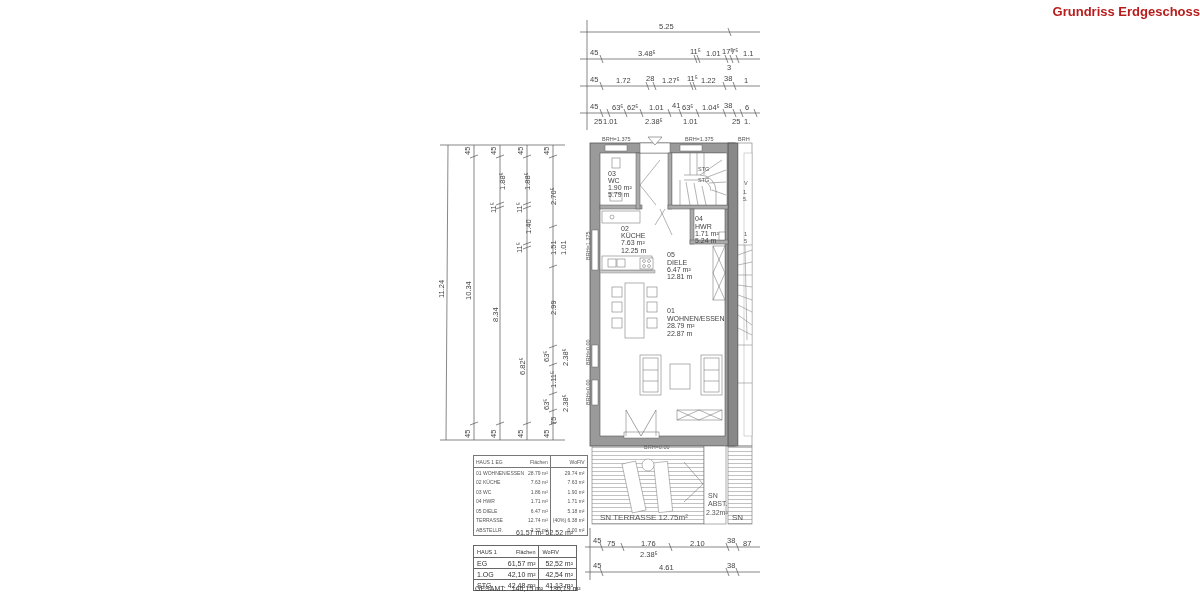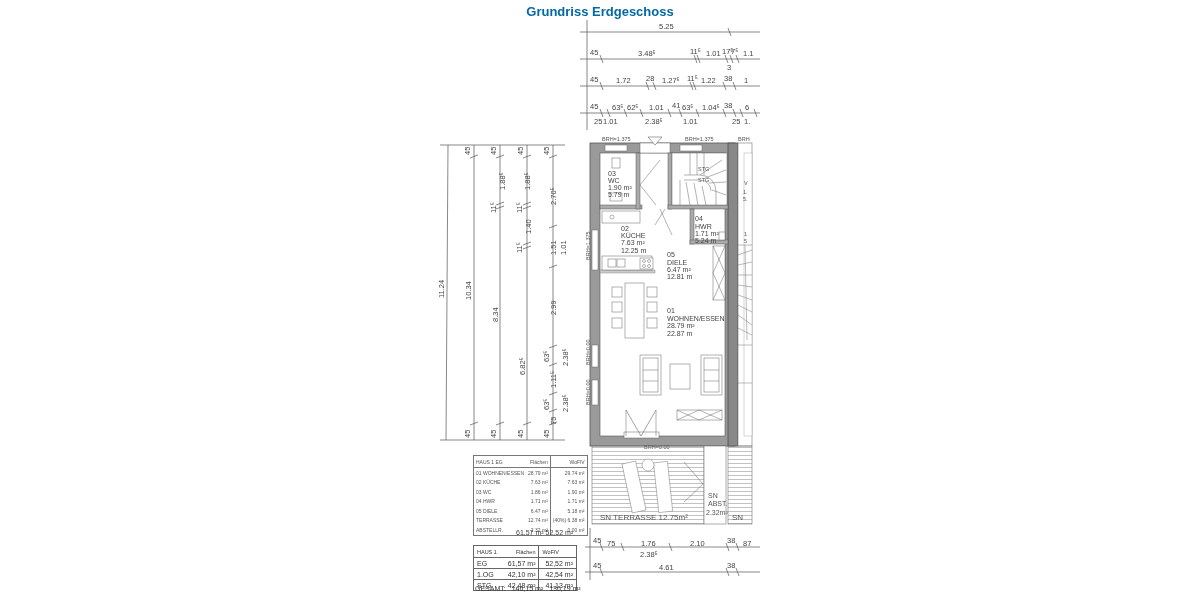--- a/index.html
+++ b/index.html
@@ -1,17 +1,17 @@
 <!DOCTYPE html>
 <html><head>
 <meta charset="utf-8">
 <style>
   html,body{margin:0;padding:0;background:#fff;}
   body{width:1200px;height:600px;position:relative;overflow:hidden;font-family:"Liberation Sans",sans-serif;color:#333;}
-  .title{position:absolute;left:0;width:1200px;top:4px;text-align:center;font-weight:bold;font-size:13px;color:#0369a1;}
+  .title{position:absolute;left:0;width:1200px;top:4px;text-align:right;font-weight:bold;font-size:13px;color:#b91c1c;}
   svg{position:absolute;left:0;top:0;}
   .dim{font-family:"Liberation Sans",sans-serif;font-size:7.5px;fill:#444;}
   .room{font-family:"Liberation Sans",sans-serif;font-size:7px;fill:#444;}
   .small{font-family:"Liberation Sans",sans-serif;font-size:5.5px;fill:#555;}
   .tbl{position:absolute;border:1px solid #777;font-size:5px;color:#555;border-collapse:collapse;}
   .tbl td{padding:0 2px;height:9.5px;white-space:nowrap;}
   .tbl td.num{text-align:right;}
   .tbl td.sep{border-left:1px solid #777;}
   .tbl tr.hdr td{border-bottom:1px solid #777;height:11px;}
   .tot{position:absolute;font-size:7px;color:#444;white-space:nowrap;}

